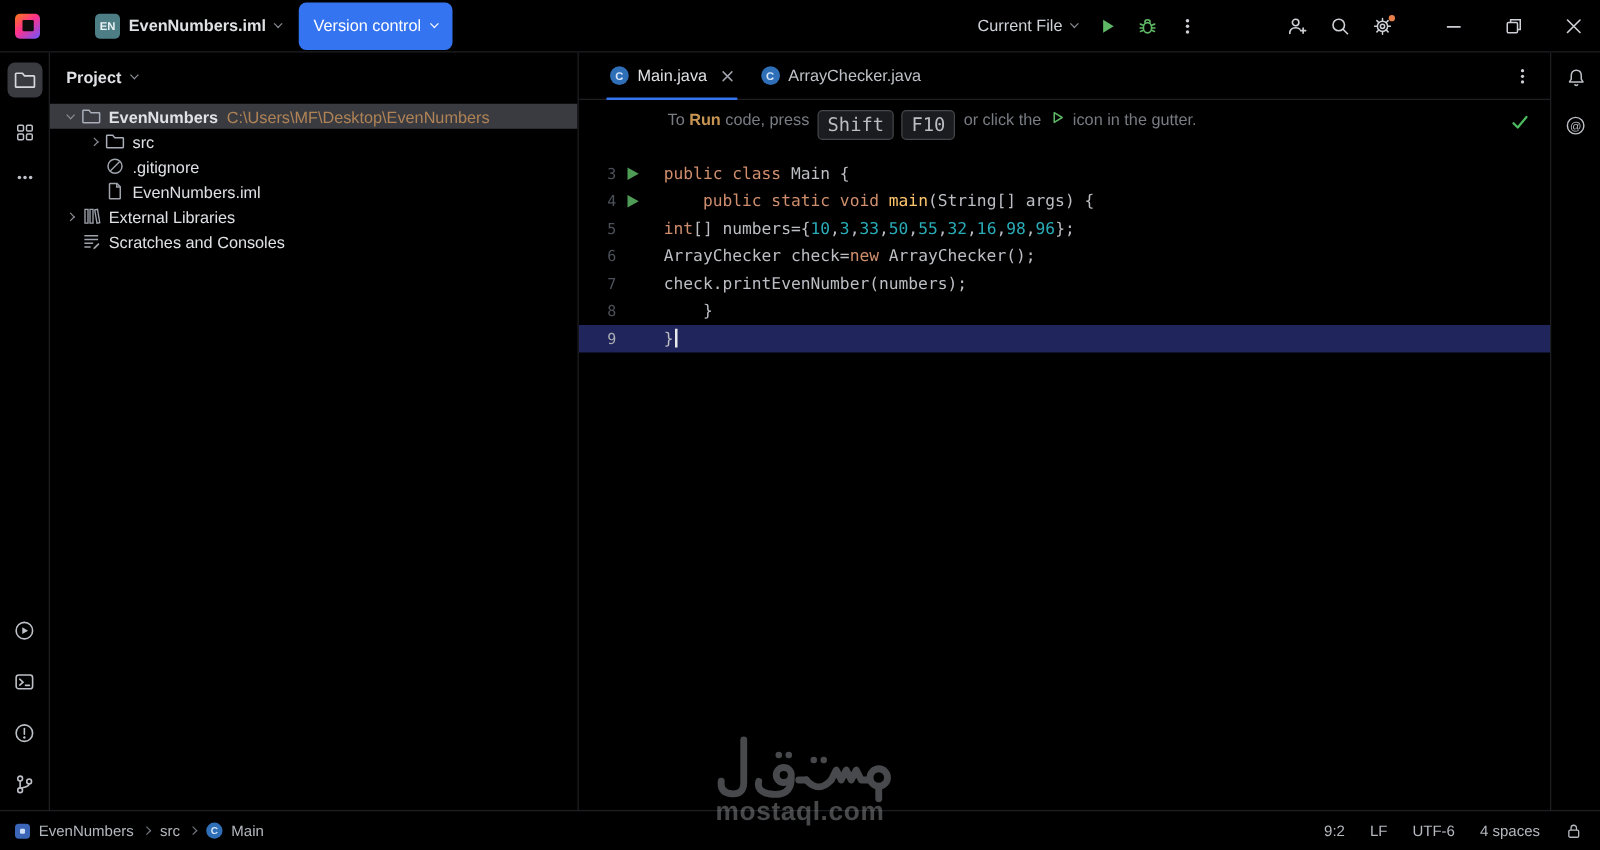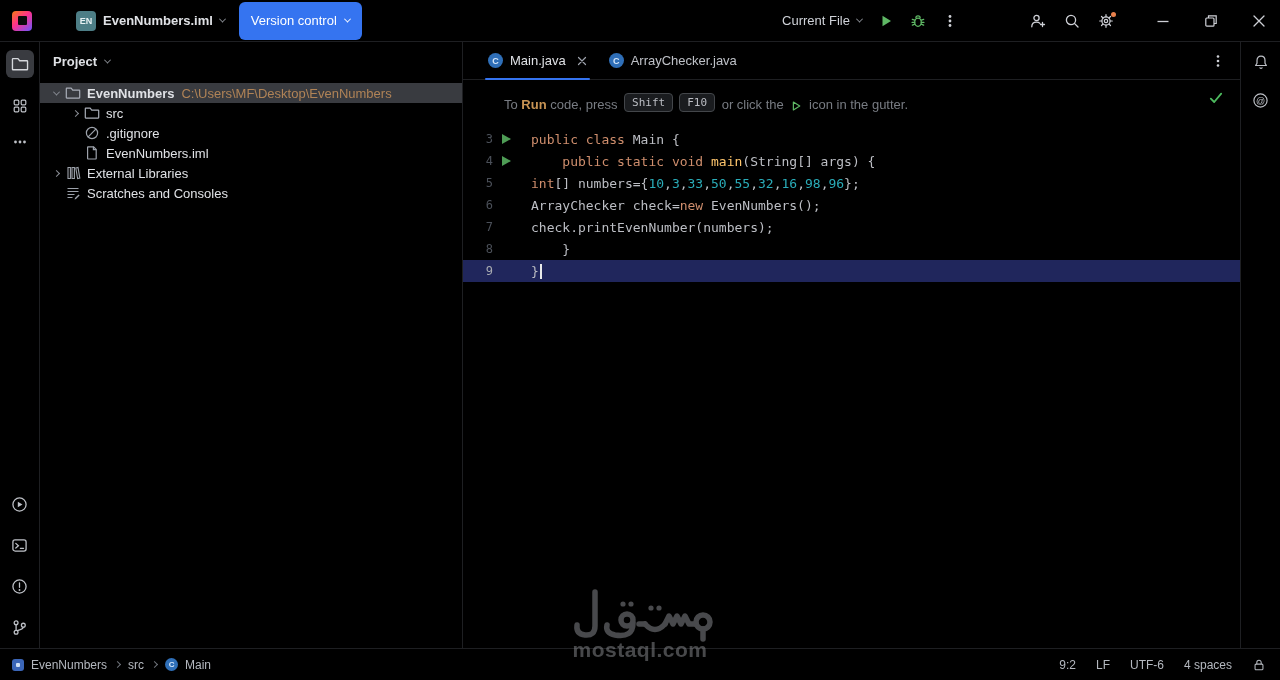--- a/index.html
+++ b/index.html
@@ -66,25 +66,25 @@
   .tabbar { height:38px; flex:none; display:flex; align-items:stretch; padding-left:14px; border-bottom:1px solid var(--panel-border); }
   .tab { display:flex; align-items:center; gap:7px; padding:0 11px; position:relative; color:#BEC1C7; cursor:pointer; }
   .tab.active { color:#DFE1E5; }
   .tab.active::after { content:""; position:absolute; left:8px; right:8px; bottom:-1px; height:2px; border-radius:1px; background:var(--accent-blue); }
   .cls-ico { width:15px; height:15px; border-radius:50%; background:#2F6FB8; color:#D6E7FA; font-size:9px; font-weight:700;
              display:flex; align-items:center; justify-content:center; flex:none; }
   .tab-close { margin-left:4px; display:flex; align-items:center; cursor:pointer; }
   .tab-kebab { margin-left:auto; align-self:center; margin-right:14px; cursor:pointer; }
 
   .editor { flex:1; position:relative; font-family:"DejaVu Sans Mono","Liberation Mono",monospace; font-size:13px; overflow:hidden; }
-  .run-banner { height:24px; margin:8px 0 16px 41px; display:flex; align-items:flex-end;
+  .run-banner { height:24px; margin:8px 0 16px 71px; display:flex; align-items:flex-start;
                 font-family:"Liberation Sans",sans-serif; font-size:13px; color:#787C83; }
   .run-banner span { white-space:pre; }
   .banner-run { color:#C89454; font-weight:700; }
-  .run-banner kbd { font-family:"DejaVu Sans Mono",monospace; font-size:11px; color:#BCBEC4; background:#1A1C1F;
+  .run-banner kbd { font-family:"DejaVu Sans Mono",monospace; font-size:15px; color:#BCBEC4; background:#1A1C1F;
                     border:1px solid #43464A; border-radius:4px; padding:2px 7px; margin:0 3px; }
   .banner-play { margin:0 3px; display:flex; }
   .inspect-check { position:absolute; top:10px; right:16px; cursor:pointer; }
 
   .code-line { height:22px; display:flex; align-items:center; }
   .code-line.current { background:var(--selection-line); }
   .ln-num { width:30px; flex:none; text-align:right; color:#4B5059; font-size:12px; }
   .code-line.current .ln-num { color:#A9ACB2; }
   .ln-run { width:38px; flex:none; padding-left:9px; display:flex; align-items:center; }
   .run-tri { width:0; height:0; border-left:9px solid #4E9C55; border-top:5px solid transparent; border-bottom:5px solid transparent; }
@@ -388,21 +388,21 @@
               <span class="ln-code"><span class="pl">    </span><span class="kw">public static void </span><span class="fn">main</span><span class="pl">(String[] args) {</span></span>
             </div>
             <div class="code-line">
               <span class="ln-num">5</span>
               <span class="ln-run"></span>
               <span class="ln-code"><span class="kw">int</span><span class="pl">[] numbers={</span><span class="num">10</span><span class="pl">,</span><span class="num">3</span><span class="pl">,</span><span class="num">33</span><span class="pl">,</span><span class="num">50</span><span class="pl">,</span><span class="num">55</span><span class="pl">,</span><span class="num">32</span><span class="pl">,</span><span class="num">16</span><span class="pl">,</span><span class="num">98</span><span class="pl">,</span><span class="num">96</span><span class="pl">};</span></span>
             </div>
             <div class="code-line">
               <span class="ln-num">6</span>
               <span class="ln-run"></span>
-              <span class="ln-code"><span class="pl">ArrayChecker check=</span><span class="kw">new</span><span class="pl"> EvenNumbers();</span></span>
+              <span class="ln-code"><span class="pl">ArrayChecker check=</span><span class="kw">new</span><span class="pl"> ArrayChecker();</span></span>
             </div>
             <div class="code-line">
               <span class="ln-num">7</span>
               <span class="ln-run"></span>
               <span class="ln-code"><span class="pl">check.printEvenNumber(numbers);</span></span>
             </div>
             <div class="code-line">
               <span class="ln-num">8</span>
               <span class="ln-run"></span>
               <span class="ln-code"><span class="pl">    }</span></span>

